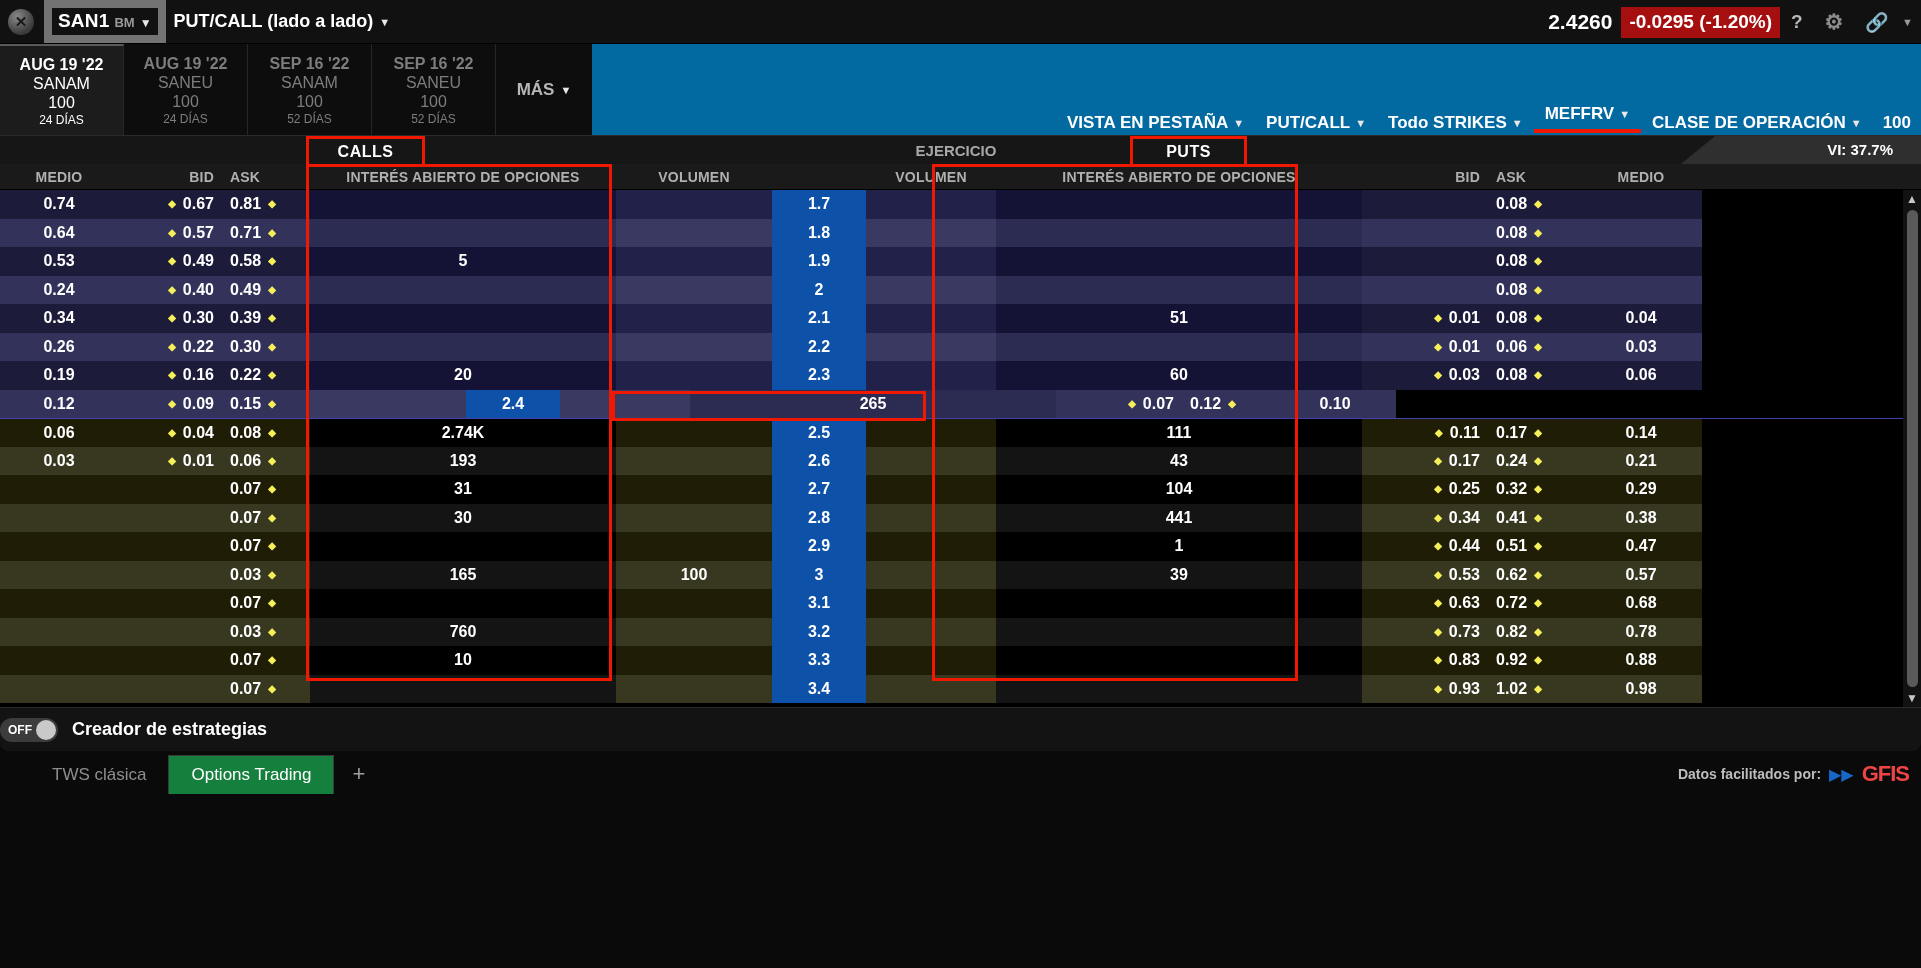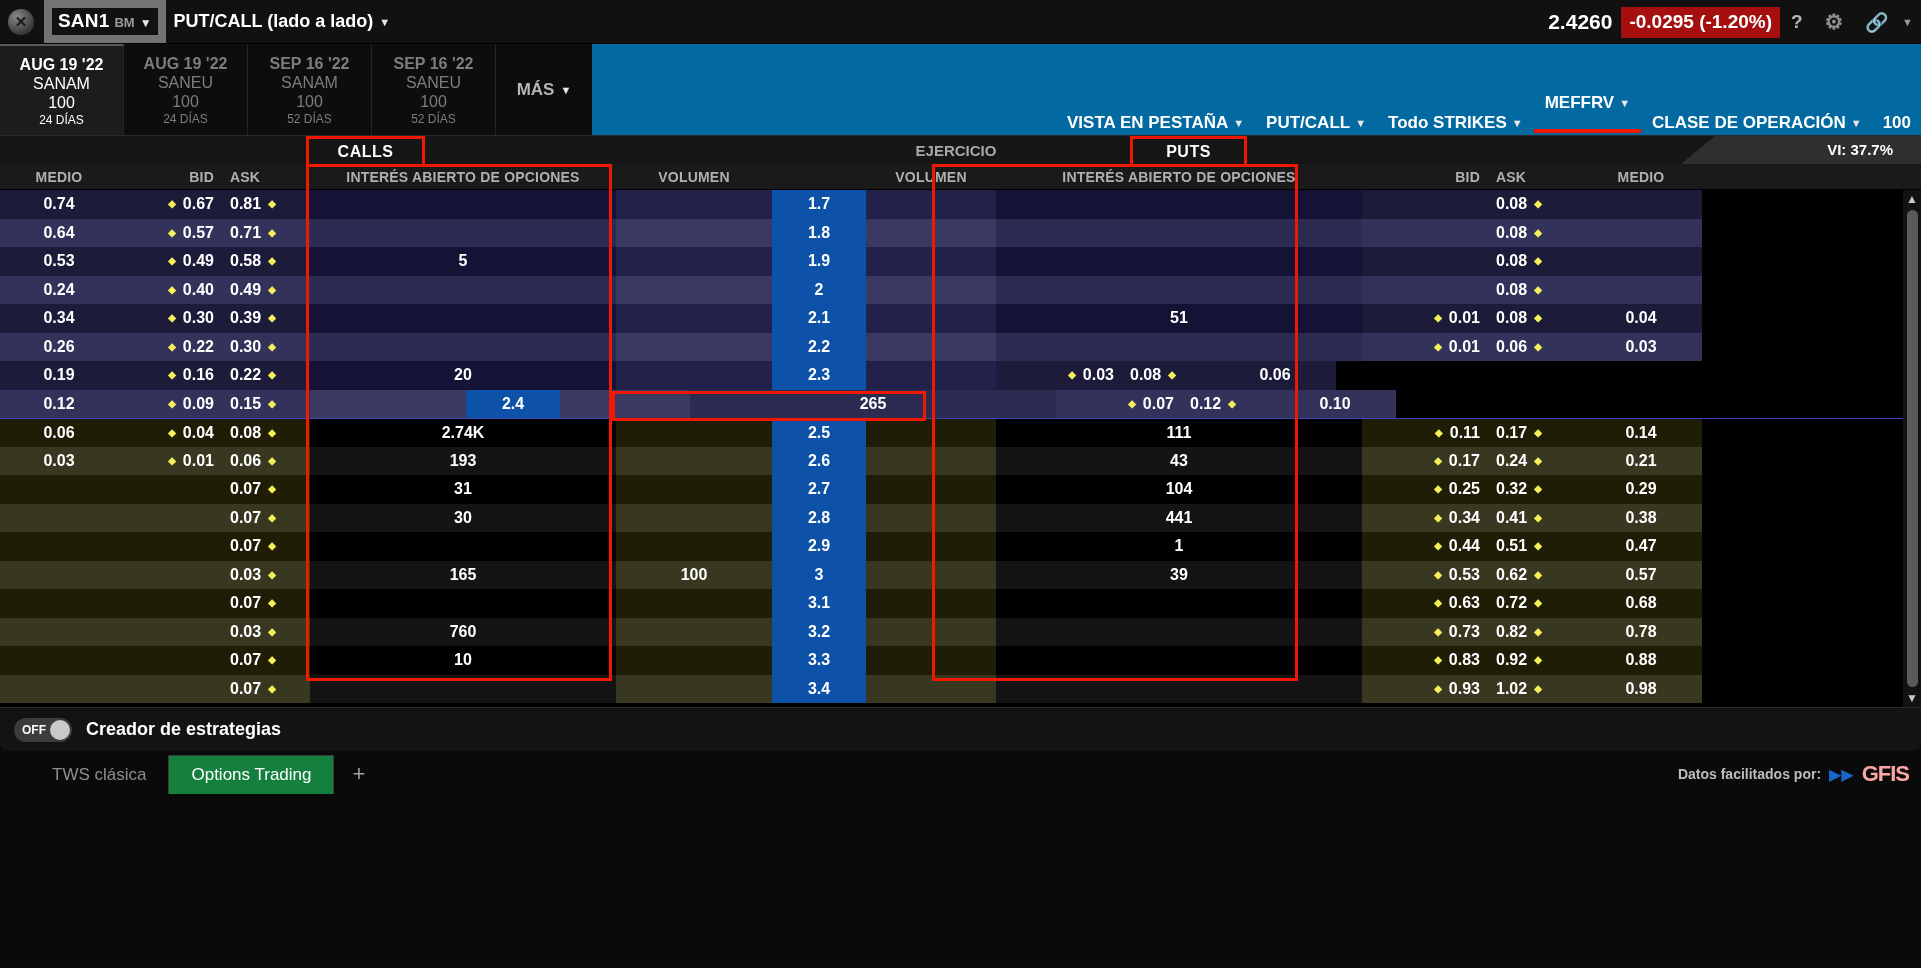--- a/index.html
+++ b/index.html
@@ -66,21 +66,21 @@
               color: #b6b6b6; font-size: 17px; font-weight: bold; gap: 6px; background:#0d0d0d;}
 
   
   .toolbar {
     position: absolute; right: 0px; bottom: 2px; display: flex; align-items: flex-end;
     gap: 0px; padding-right: 10px;
   }
   .tb-item { color: #fff; font-size: 17px; font-weight: bold; display: flex;
              align-items: center; gap: 5px; padding: 0 11px; white-space: nowrap; }
   .tb-static { color: #fff; font-size: 17px; font-weight: bold; padding-left: 10px; }
-  .tb-hl { border-bottom: 4px solid #f01800; padding-bottom: 16px; }
+  .tb-hl { border-bottom: 4px solid #f01800; padding-bottom: 5px; }
 
   
   .banners { position: relative; height: 28px; background: #161616; }
   .banner {
     position: absolute; top: 0px; border: 3px solid #f01800;
     color: #fff; font-size: 16px; font-weight: bold; letter-spacing: .5px;
     display: flex; align-items: center; justify-content: center; background: #161616;
   }
   #calls-banner { left: 306px; width: 119px; height: 32px; }
   #puts-banner  { left: 1130px; width: 117px; height: 32px; }
@@ -143,39 +143,39 @@
   .annot { position: absolute; border: 3px solid #f01800; pointer-events: none; z-index: 20; }
 
   
   .scrollbar { position: absolute; right: 0; top: 26px; width: 18px; bottom: 0;
                background: #121212; display: flex; flex-direction: column; align-items:center;}
   .sb-arrow { color: #c8c8c8; font-size: 12px; padding: 2px 0; }
   .sb-thumb { width: 11px; flex: 1; background: #5a5a5a; border-radius: 6px; margin: 2px 0; }
 
   
   .strat-bar { height: 44px; background: #131313; display: flex; align-items: center;
-               padding-left: 14px; gap: 14px; border-top:1px solid #2b2b2b;
+               gap: 14px; border-top:1px solid #2b2b2b;
                border-radius: 0 0 8px 8px; }
   .toggle { width: 58px; height: 24px; border-radius: 12px; background: #3c3c3c;
             display: flex; align-items: center; padding: 2px; }
   .toggle-lbl { color: #fff; font-size: 12px; font-weight: bold; padding-left: 6px; }
   .toggle-knob { width: 20px; height: 20px; border-radius: 50%; background: #c9c9c9;
                  margin-left: auto; }
   .strat-text { color: #fff; font-size: 18px; font-weight: bold; }
 
   .tabbar { height: 46px; background: #0a0a0a; display: flex; align-items: center;
             padding-left: 30px; gap: 0px; position: relative; }
   .btab { color: #8e8e8e; font-size: 17px; padding: 9px 22px; }
   .btab.active { color: #fff; background: #15803d; border: 1px solid #3a3a3a;
                  border-bottom: none; }
   .plus { color: #a0a0a0; font-size: 22px; padding: 0 18px; }
   .provider { position: absolute; right: 12px; display: flex; align-items: center;
               gap: 8px; }
   .prov-text { color: #bdbdbd; font-size: 14px; font-weight: bold; }
-  .gfis { color: #fca5a5; font-size: 22px; font-weight: bold; letter-spacing: -1px; }
+  .gfis { color: #ef4444; font-size: 22px; font-weight: bold; letter-spacing: -1px; }
   .gfis-mark { color: #1668c8; font-size: 16px; }
 </style>
 </head>
 <body>
 
 <div id="app">
 
   <div class="topbar">
     <div class="close-btn">✕</div>
     <div class="symbol-box">
@@ -423,20 +423,21 @@
             <span>0.16</span>
           </div>
           <div class="cell lft c-ask itm-a">
             <span>0.22</span>
             <span class="diamond">◆</span>
           </div>
           <div class="cell ctr c-oi oi-itm-a">20</div>
           <div class="cell ctr c-vol vol-itm-a"></div>
           <div class="cell strike-cell c-strike">2.3</div>
           <div class="cell ctr c-vol2 vol-itm-a"></div>
+          <div class="cell ctr c-oi2 oi-itm-a">60</div>
           <div class="cell rgt c-bid2 itm-a">
             <span class="diamond">◆</span>
             <span>0.03</span>
           </div>
           <div class="cell lft c-ask2 itm-a">
             <span>0.08</span>
             <span class="diamond">◆</span>
           </div>
           <div class="cell ctr c-medio2 itm-a">0.06</div>
         </div>

